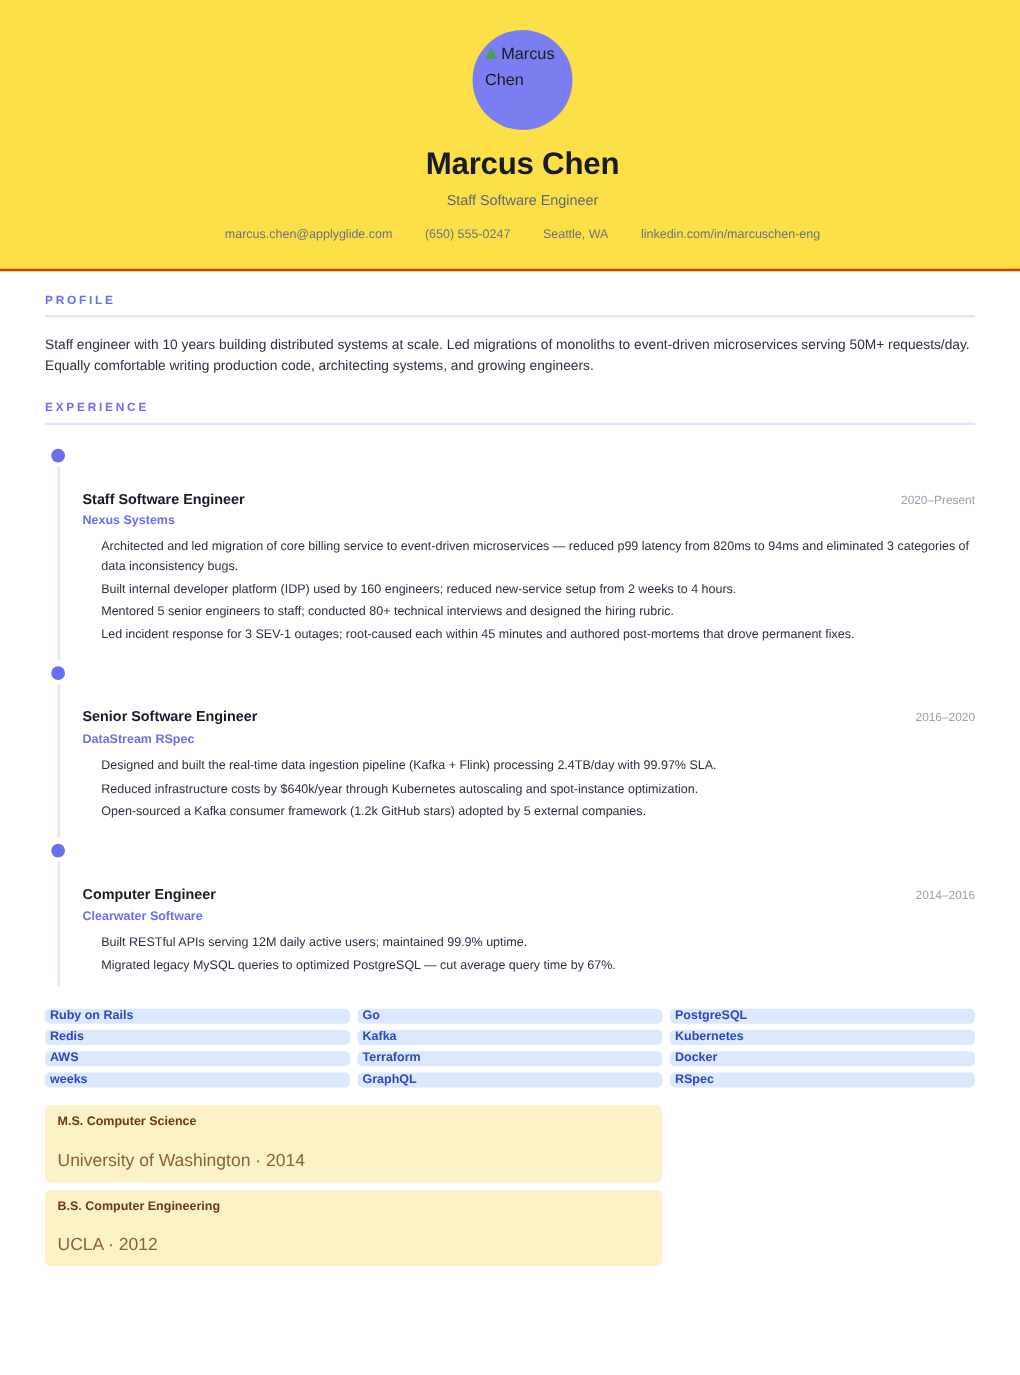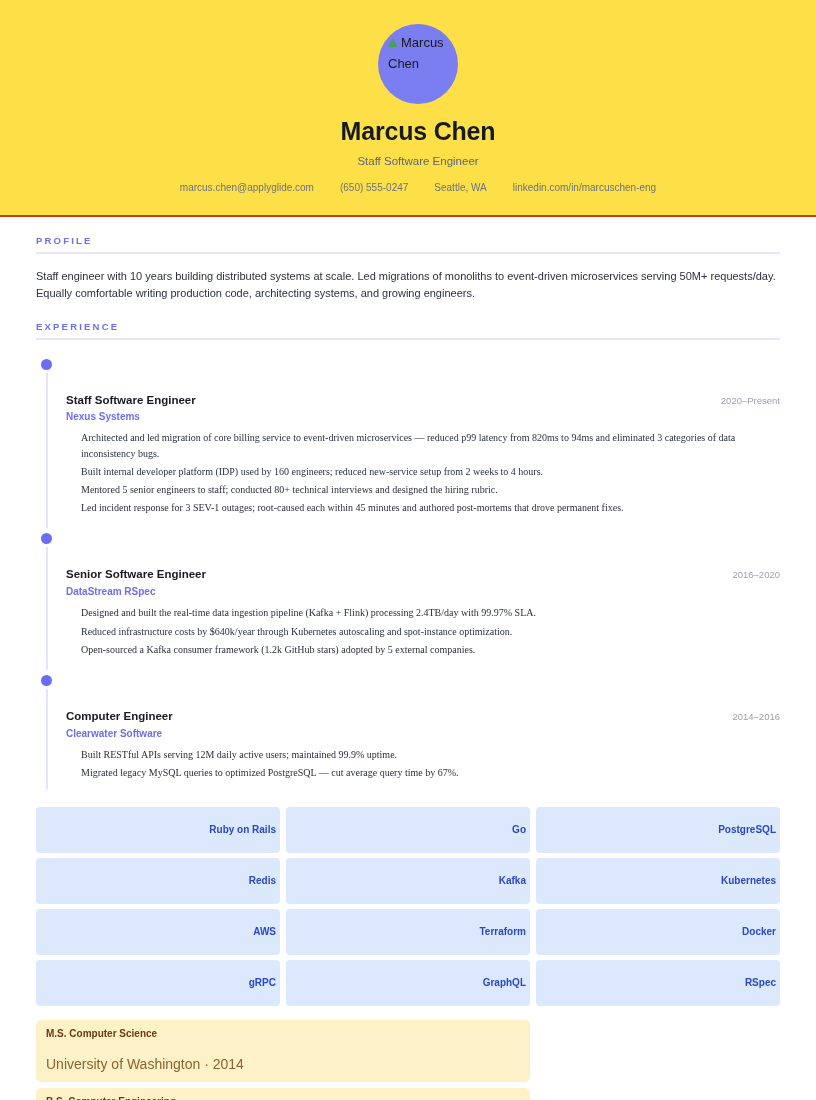--- a/index.html
+++ b/index.html
@@ -162,38 +162,37 @@
   .job-bullets {
     list-style: none;
     margin: 8px 0 0 0;
     padding: 0 0 0 15px;
   }
   .job-bullets li {
     font-size: 10px;
     line-height: 1.52;
     color: #2b3040;
     margin-bottom: 3px;
-    font-family: Liberation Serif, serif;
   }
 
   
   .skills-grid {
     display: grid;
     grid-template-columns: repeat(3, 1fr);
     gap: 5px 6px;
     margin-top: 10px;
   }
   .skill-chip {
     background: #dce8fb;
     color: #2948c4;
     border-radius: 4px;
     font-size: 10px;
     font-weight: bold;
-    text-align: right;
-    padding: 17px 4px;
+    text-align: left;
+    padding: 0 4px;
     line-height: 1.2;
   }
 
   
   .edu-grid {
     display: grid;
     grid-template-columns: repeat(3, 1fr);
     gap: 6px;
     margin-top: 6px;
   }
@@ -297,21 +296,21 @@
       <div class="skills-grid">
         <div class="skill-chip">Ruby on Rails</div>
         <div class="skill-chip">Go</div>
         <div class="skill-chip">PostgreSQL</div>
         <div class="skill-chip">Redis</div>
         <div class="skill-chip">Kafka</div>
         <div class="skill-chip">Kubernetes</div>
         <div class="skill-chip">AWS</div>
         <div class="skill-chip">Terraform</div>
         <div class="skill-chip">Docker</div>
-        <div class="skill-chip">gRPC</div>
+        <div class="skill-chip">weeks</div>
         <div class="skill-chip">GraphQL</div>
         <div class="skill-chip">RSpec</div>
       </div>
     </section>
 
     <section class="section">
       <div class="edu-grid">
         <div class="edu-card">
           <div class="edu-degree">M.S. Computer Science</div>
           <div class="edu-meta">University of Washington · 2014</div>

